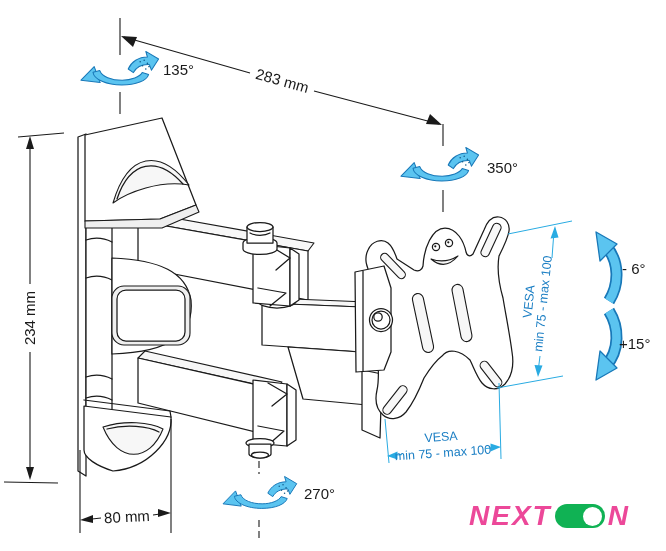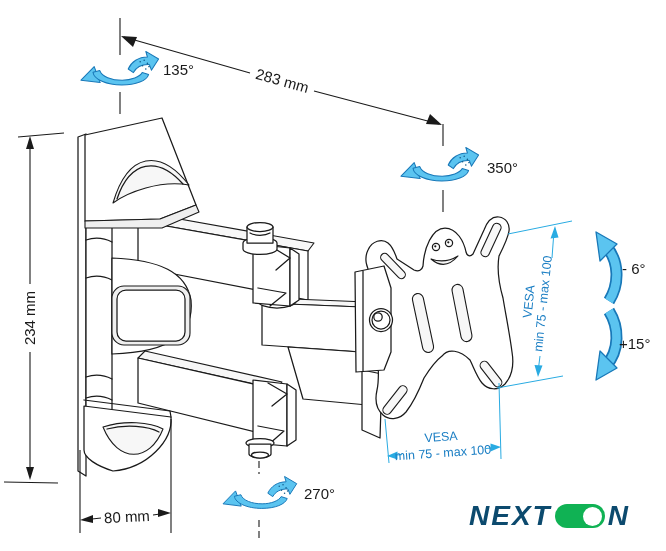--- a/index.html
+++ b/index.html
@@ -17,21 +17,21 @@
   .cyanhead{fill:#29abe2;stroke:none;}
   .lbl{font-family:"Liberation Sans",sans-serif;font-size:15px;fill:#1a1a1a;}
   .vlbl{font-family:"Liberation Sans",sans-serif;font-size:12.5px;fill:#1c7fc4;}
   .sw{fill:#5bc4f0;stroke:#1878b8;stroke-width:1.3;stroke-linejoin:round;}
   .swdot{fill:#135d8c;stroke:none;}
   .tilt-under{stroke:#1878b8;stroke-width:12;fill:none;stroke-linecap:butt;}
   .tilt-over{stroke:#5bc4f0;stroke-width:8.6;fill:none;stroke-linecap:butt;}
   
   .logo{position:absolute;left:469px;top:502px;display:flex;align-items:center;gap:3px;}
   .logo-text{font-family:"Liberation Sans",sans-serif;font-style:italic;font-weight:bold;
-             font-size:28px;letter-spacing:2px;color:#0c4a6e;line-height:1;}
+             font-size:28px;letter-spacing:2px;color:#ec4899;line-height:1;}
   .toggle{position:relative;width:50px;height:24px;border-radius:12px;background:#10b254;display:inline-block;}
   .toggle .knob{position:absolute;right:2.5px;top:2.5px;width:19px;height:19px;border-radius:50%;background:#fff;}
 </style>
 </head>
 <body>
 
 <div class="stage">
 <svg width="666" height="551" viewBox="0 0 666 551">
   <defs>
     <g id="swirl">

